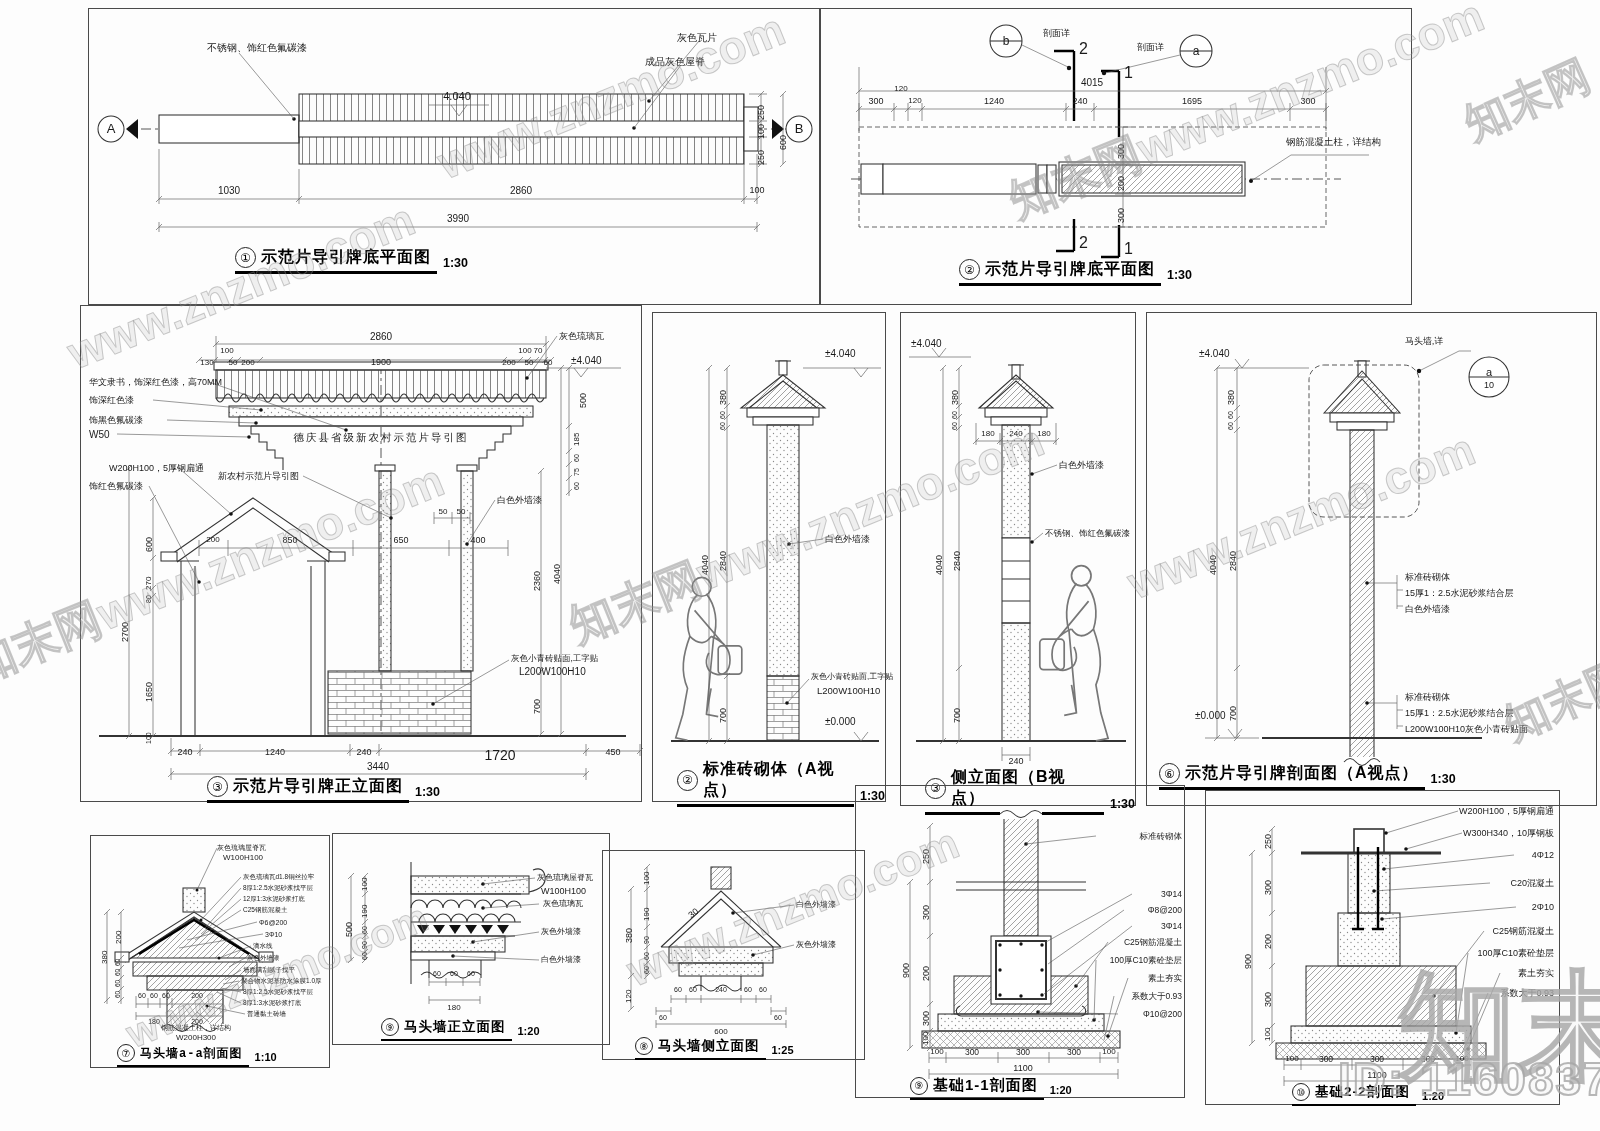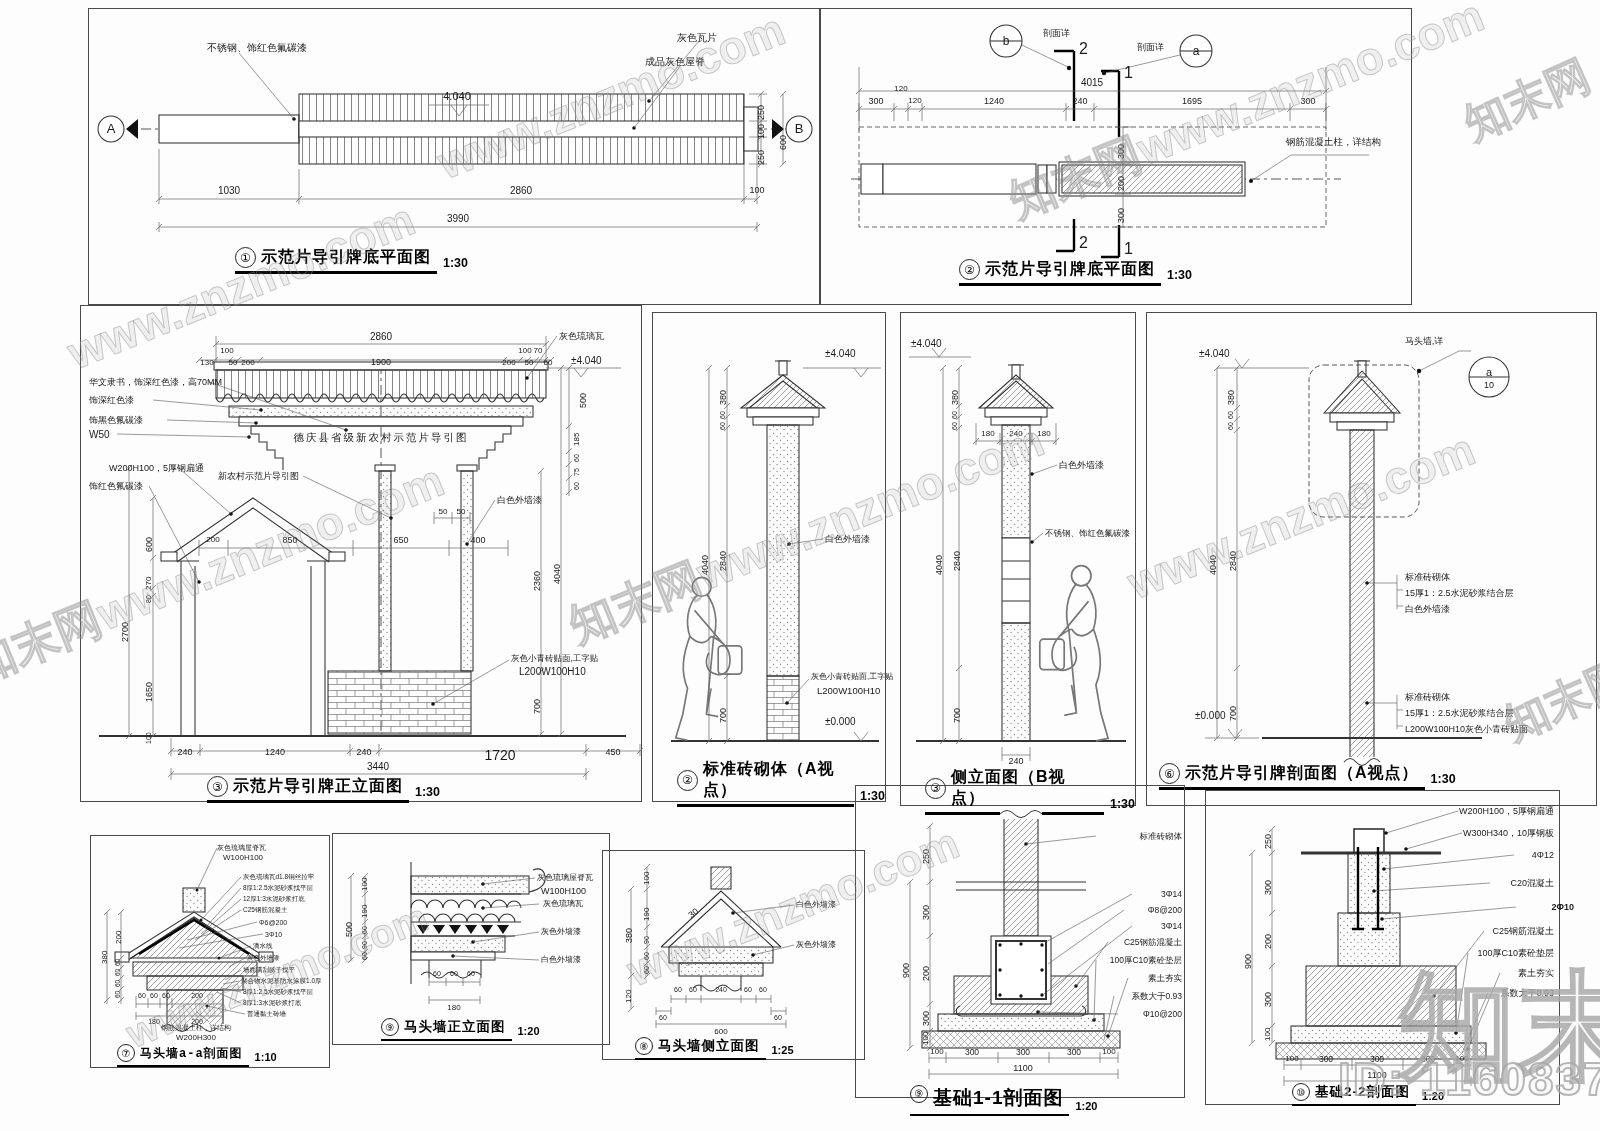--- a/index.html
+++ b/index.html
@@ -756,21 +756,21 @@
       <span class="txt" style="left: 81px; top: 262px; font-size: 8px; transform: translateX(-50%);">100</span>
       <span class="txt" style="left: 116px; top: 262px; font-size: 8.5px; transform: translateX(-50%);">300</span>
       <span class="txt" style="left: 167px; top: 262px; font-size: 8.5px; transform: translateX(-50%);">300</span>
       <span class="txt" style="left: 218px; top: 262px; font-size: 8.5px; transform: translateX(-50%);">300</span>
       <span class="txt" style="left: 253px; top: 262px; font-size: 8px; transform: translateX(-50%);">100</span>
       <span class="txt" style="left: 167px; top: 278px; font-size: 9px; transform: translateX(-50%);">1100</span>
     </div>
   <div class="ptitle" style="left:54px;top:290px;">
     <span class="tgrp" style="border-bottom-width:2px;">
         <span class="circ" style="width:16px;height:16px;font-size:10px;">⑨</span>
-        <span class="tmain" style="font-size:19px;margin-top:9px;">基础1-1剖面图</span>
+        <span class="tmain" style="font-size:15px;">基础1-1剖面图</span>
       </span>
     <span class="tscale" style="font-size:11px;">1:20</span>
   </div>
 </section>
 
 <section class="panel" style="left:1205px;top:790px;width:355px;height:315px;">
   <svg class="art" width="355" height="315" viewBox="0 0 355 315">
     <g class="ln">
       <rect x="148" y="38" width="30" height="24" fill="#fff" stroke-width="1.6"></rect>
       <rect x="142" y="62" width="42" height="60" fill="url(#pt-dots)"></rect>
@@ -806,21 +806,21 @@
       <path d="M66,38 V252 M46,62 V252"></path>
       <path d="M63,41 l6,-6 M63,65 l6,-6 M63,125 l6,-6 M63,178 l6,-6 M63,238 l6,-6 M63,255 l6,-6 M43,65 l6,-6 M43,255 l6,-6"></path>
       <path d="M78,274 H265 M78,268 V279 M95,268 V279 M146,268 V279 M197,268 V279 M248,268 V279 M265,268 V279 M78,290 H265 M78,285 V295 M265,285 V295"></path>
     </g>
   </svg>
   <div class="tlayer">
       <span class="txt" style="left: 348px; top: 16px; font-size: 9px; transform: translateX(-100%);">W200H100，5厚钢扁通</span>
       <span class="txt" style="left: 348px; top: 38px; font-size: 9px; transform: translateX(-100%);">W300H340，10厚钢板</span>
       <span class="txt" style="left: 348px; top: 60px; font-size: 9px; transform: translateX(-100%);">4Φ12</span>
       <span class="txt" style="left: 348px; top: 88px; font-size: 9px; transform: translateX(-100%);">C20混凝土</span>
-      <span class="txt" style="left: 368px; top: 112px; font-size: 9px; transform: translateX(-100%); font-weight: bold;">2Φ10</span>
+      <span class="txt" style="left: 348px; top: 112px; font-size: 9px; transform: translateX(-100%);">2Φ10</span>
       <span class="txt" style="left: 348px; top: 136px; font-size: 9px; transform: translateX(-100%);">C25钢筋混凝土</span>
       <span class="txt" style="left: 348px; top: 158px; font-size: 9px; transform: translateX(-100%);">100厚C10素砼垫层</span>
       <span class="txt" style="left: 348px; top: 178px; font-size: 9px; transform: translateX(-100%);">素土夯实</span>
       <span class="txt" style="left: 348px; top: 198px; font-size: 9px; transform: translateX(-100%);">系数大于0.93</span>
       <span class="txt" style="left: 58px; top: 58px; font-size: 9px; transform: rotate(-90deg);">250</span>
       <span class="txt" style="left: 58px; top: 104px; font-size: 9px; transform: rotate(-90deg);">300</span>
       <span class="txt" style="left: 58px; top: 158px; font-size: 9px; transform: rotate(-90deg);">200</span>
       <span class="txt" style="left: 58px; top: 216px; font-size: 9px; transform: rotate(-90deg);">300</span>
       <span class="txt" style="left: 38px; top: 178px; font-size: 9px; transform: rotate(-90deg);">900</span>
       <span class="txt" style="left: 58px; top: 250px; font-size: 8px; transform: rotate(-90deg);">100</span>

